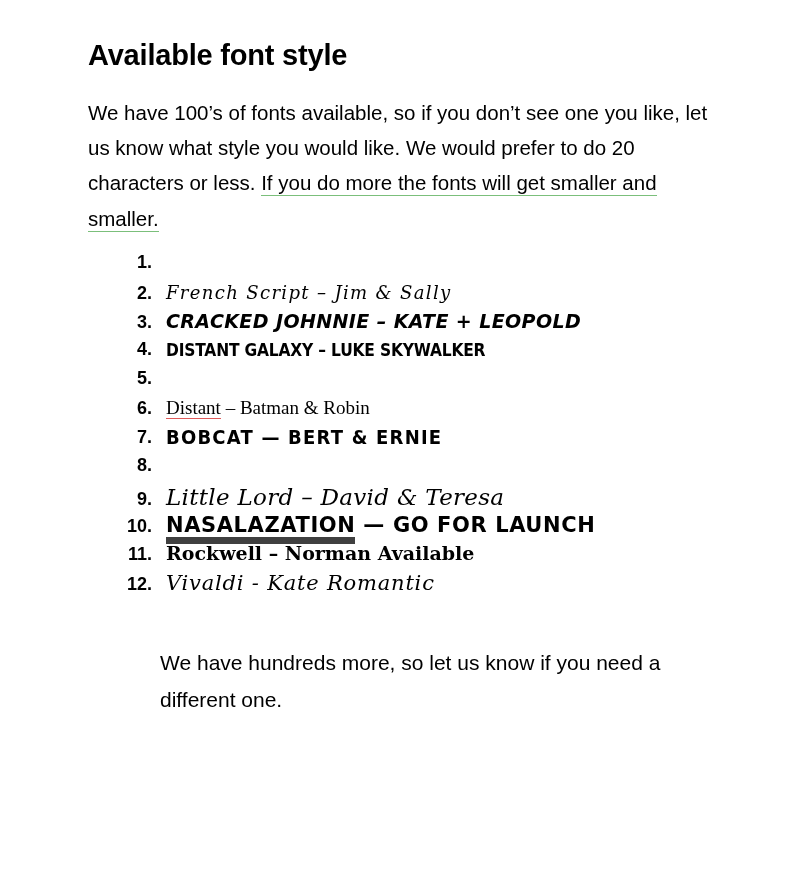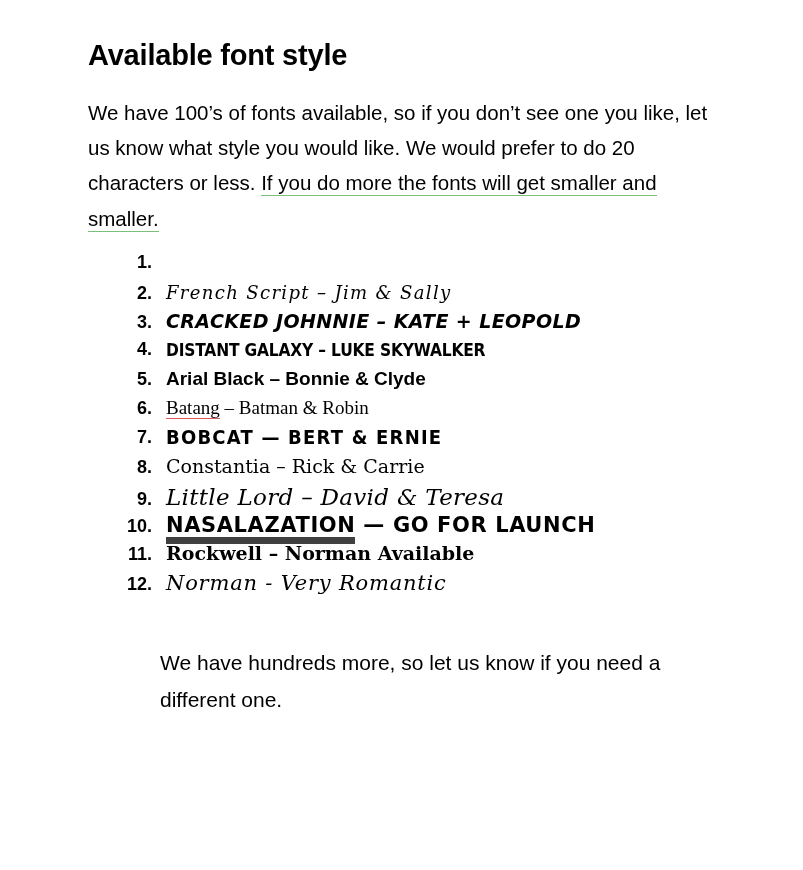--- a/index.html
+++ b/index.html
@@ -210,56 +210,54 @@
       <span class="sample s-cracked">Cracked Johnnie – Kate + Leopold</span>
     </li>
 
     <li>
       <span class="num">4.</span>
       <span class="sample s-distant">Distant Galaxy – Luke Skywalker</span>
     </li>
 
     <li>
       <span class="num">5.</span>
-      <span class="sample s-arialblack">Arial Black – Bonnie &amp; Clyde</span>
     </li>
 
     <li>
       <span class="num">6.</span>
-      <span class="sample s-batang"><span class="sq">Batang</span><span> – Batman &amp; Robin</span></span>
+      <span class="sample s-batang"><span class="sq">Distant</span><span> – Batman &amp; Robin</span></span>
     </li>
 
     <li>
       <span class="num">7.</span>
       <span class="sample s-bobcat">Bobcat — Bert &amp; Ernie</span>
     </li>
 
     <li>
       <span class="num">8.</span>
-      <span class="sample s-constantia">Constantia – Rick &amp; Carrie</span>
     </li>
 
     <li>
       <span class="num">9.</span>
       <span class="sample s-littlelord">Little Lord – David &amp; Teresa</span>
     </li>
 
     <li>
       <span class="num">10.</span>
       <span class="sample s-nasa"><span class="sq">Nasalazation</span><span> — GO FOR LAUNCH</span></span>
     </li>
 
     <li>
       <span class="num">11.</span>
       <span class="sample s-rockwell">Rockwell – Norman Available</span>
     </li>
 
 
     <li>
       <span class="num">12.</span>
-      <span class="sample s-vivaldi">Norman - Very Romantic</span>
+      <span class="sample s-vivaldi">Vivaldi - Kate Romantic</span>
     </li>
 
   </ol>
 
   <p class="closing">We have hundreds more, so let us know if you need a different one.</p>
 
 </div>
 
 </body></html>

